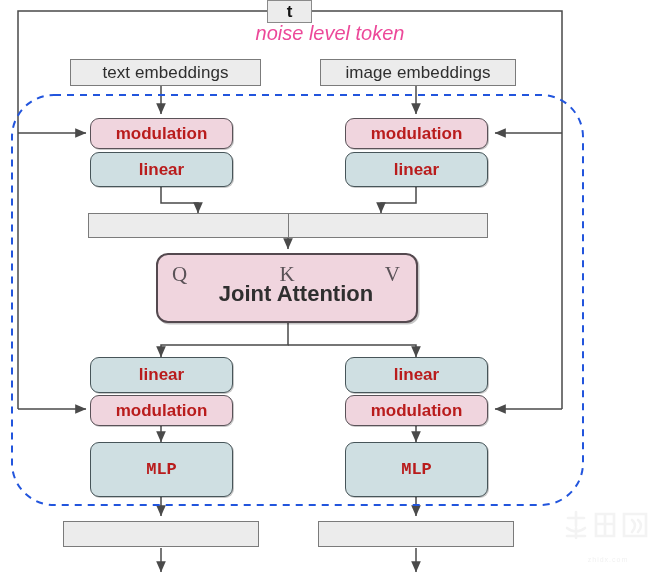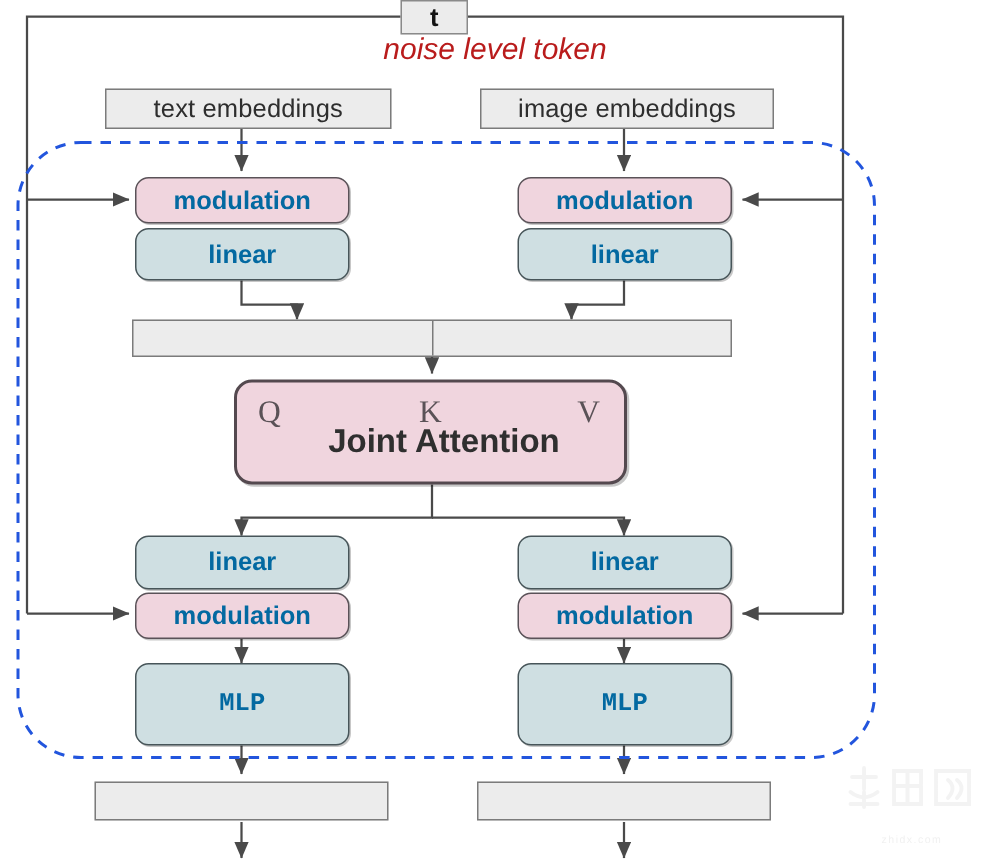--- a/index.html
+++ b/index.html
@@ -22,21 +22,21 @@
   .tbox{
     background:#ececec;border:1.4px solid #8a8a8a;color:#141414;
     font-size:17px;font-weight:600;
   }
   .bar{background:#ececec;border:1.5px solid #7b7b7b;}
   .bar .split{position:absolute;top:0;bottom:0;left:50%;width:1.4px;background:#7b7b7b;}
 
   
   .op{
     border-radius:9px;border:1.8px solid #4d5b60;
-    font-size:17px;font-weight:700;color:#0369a1;
+    font-size:17px;font-weight:700;color:#b91c1c;
     box-shadow:1px 1px 0 rgba(0,0,0,0.22);
     text-align:center;
   }
   .op.mod{background:#f0d5de;border-color:#5a5258;}
   .op.lin{background:#cfdfe2;border-color:#475559;}
   .op.mlp{background:#cfdfe2;border-color:#475559;font-family:Liberation Mono, monospace;}
 
   .attn{
     background:#f0d5de;border:2px solid #54494f;border-radius:12px;
     box-shadow:1.5px 1.5px 0 rgba(0,0,0,0.22);
@@ -50,21 +50,21 @@
   .attn .qkv span{flex:0 0 auto;position:absolute;}
   .attn .q{left:14px;}
   .attn .k{left:50%;transform:translateX(-50%);}
   .attn .v{right:16px;}
   .attn .title{
     position:absolute;left:0;right:0;bottom:14px;
     font-size:22px;font-weight:700;color:#2f2f2f;text-align:center;padding-left:18px;
   }
 
   .caption{
-    position:absolute;font-style:italic;font-size:20px;color:#b91c1c;
+    position:absolute;font-style:italic;font-size:20px;color:#ec4899;
     white-space:nowrap;
   }
 
   .repeat{
     position:absolute;color:#2255dd;font-size:19px;line-height:1.18;
     white-space:nowrap;
   }
   .repeat i{font-style:italic;}
 
   .watermark{

